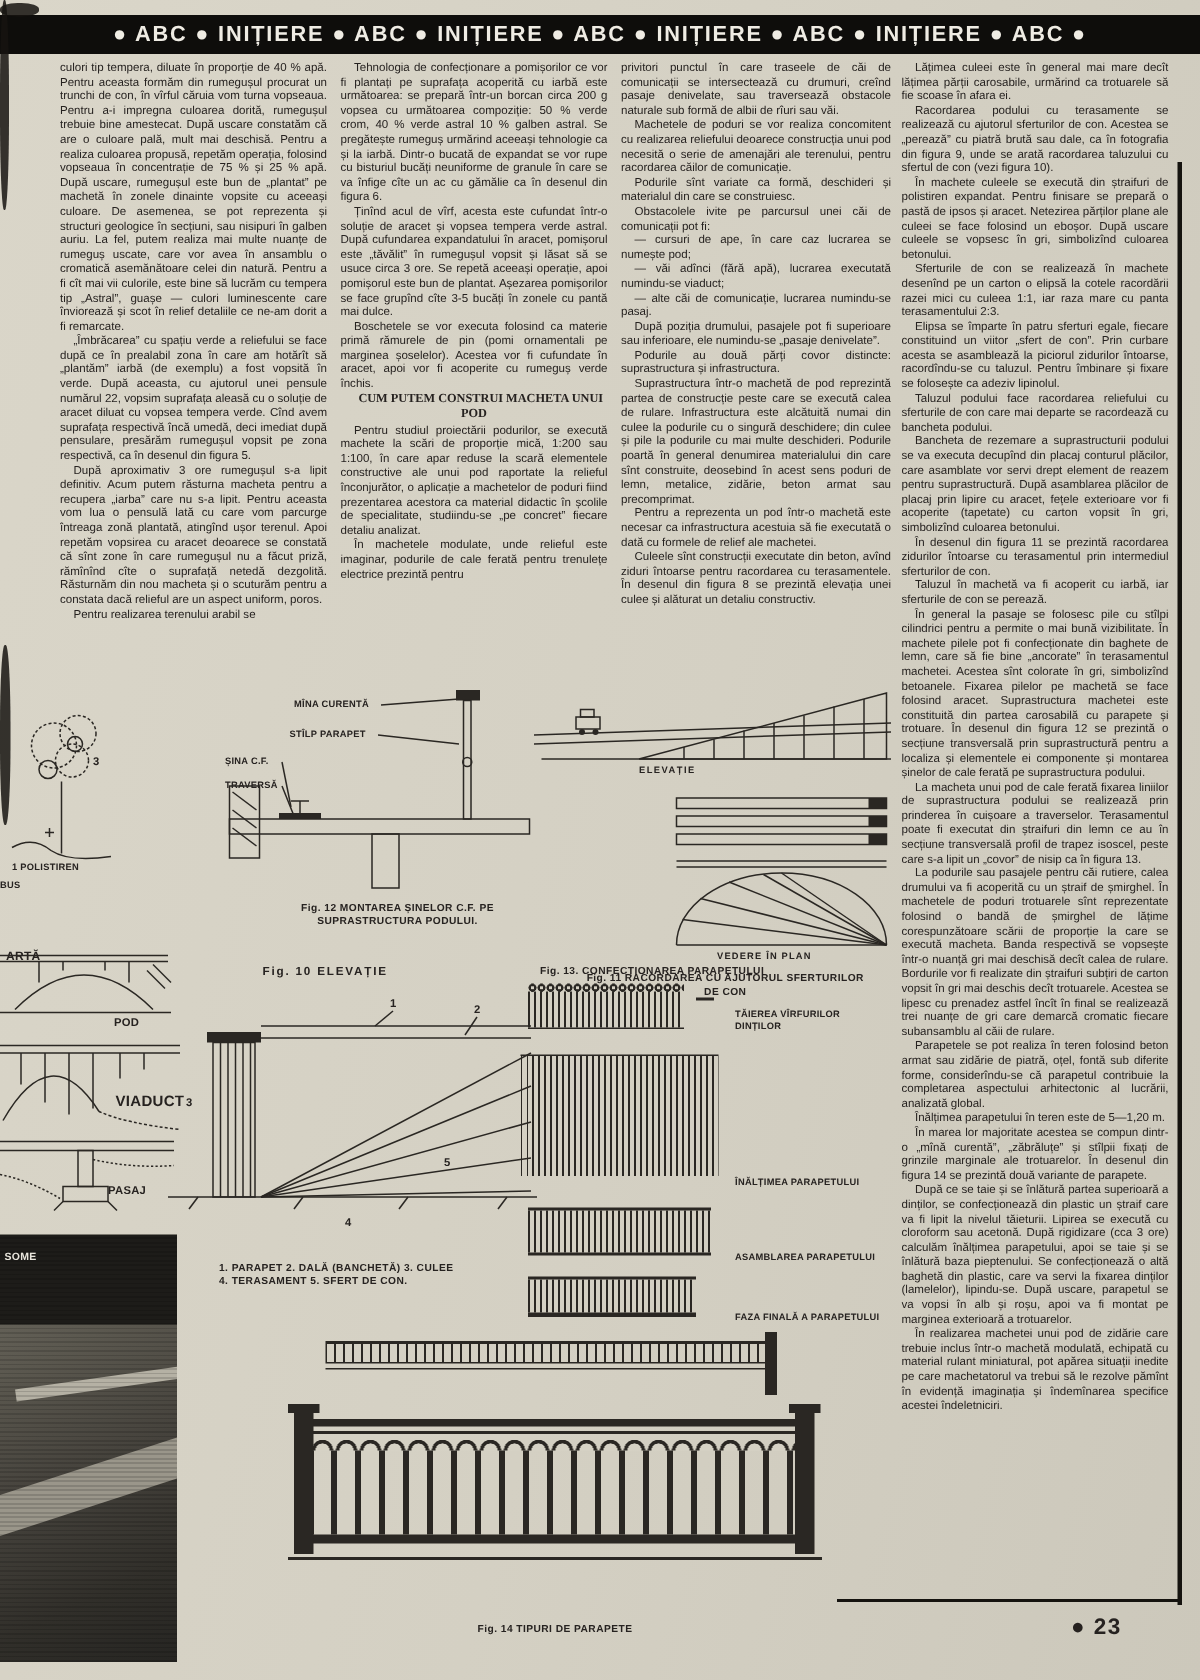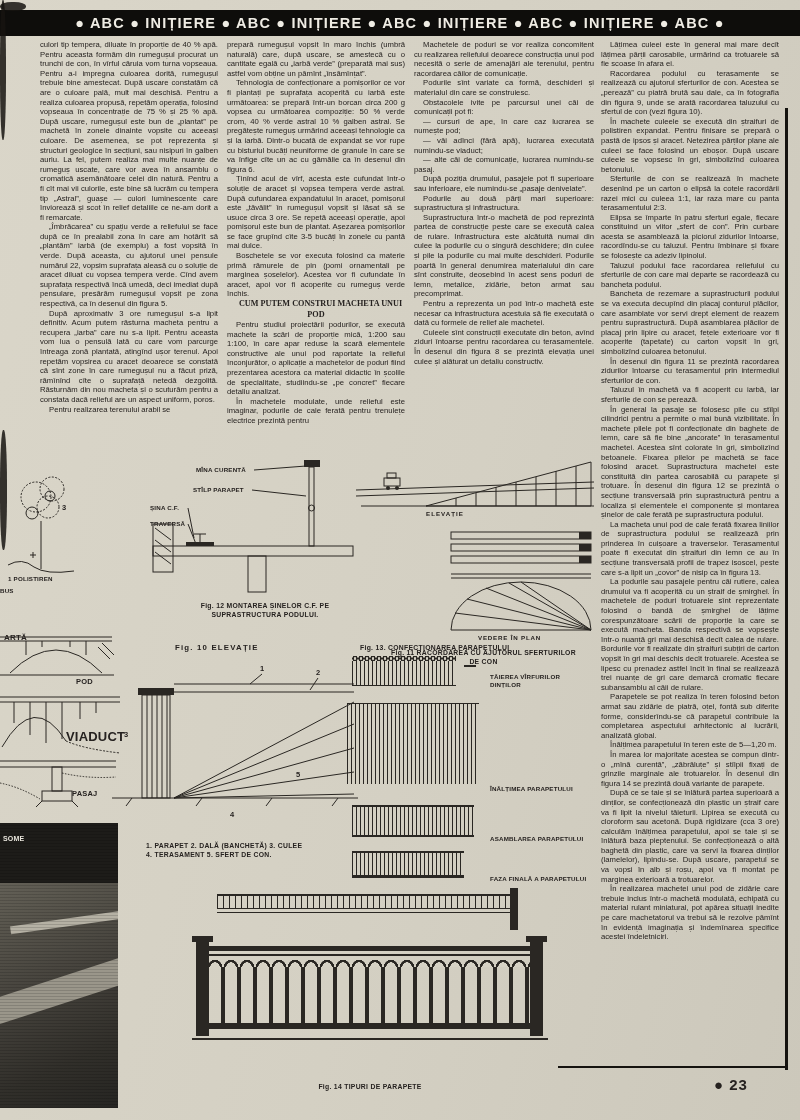--- a/index.html
+++ b/index.html
@@ -56,38 +56,38 @@
   <div class="edge" style="left:0;top:430px;width:7px;height:120px;"></div>
 
   <div class="col" style="left:40px;top:40px;width:178px;height:416px;">
     <p class="cont">culori tip tempera, diluate în proporție de 40 % apă. Pentru aceasta formăm din rumegușul procurat un trunchi de con, în vîrful căruia vom turna vopseaua. Pentru a-i impregna culoarea dorită, rumegușul trebuie bine amestecat. După uscare constatăm că are o culoare pală, mult mai deschisă. Pentru a realiza culoarea propusă, repetăm operația, folosind vopseaua în concentrație de 75 % și 25 % apă. După uscare, rumegușul este bun de „plantat” pe machetă în zonele dinainte vopsite cu aceeași culoare. De asemenea, se pot reprezenta și structuri geologice în secțiuni, sau nisipuri în galben auriu. La fel, putem realiza mai multe nuanțe de rumeguș uscate, care vor avea în ansamblu o cromatică asemănătoare celei din natură. Pentru a fi cît mai vii culorile, este bine să lucrăm cu tempera tip „Astral”, guașe — culori luminescente care înviorează și scot în relief detaliile ce ne-am dorit a fi remarcate.</p>
     <p>„Îmbrăcarea” cu spațiu verde a reliefului se face după ce în prealabil zona în care am hotărît să „plantăm” iarbă (de exemplu) a fost vopsită în verde. După aceasta, cu ajutorul unei pensule numărul 22, vopsim suprafața aleasă cu o soluție de aracet diluat cu vopsea tempera verde. Cînd avem suprafața respectivă încă umedă, deci imediat după pensulare, presărăm rumegușul vopsit pe zona respectivă, ca în desenul din figura 5.</p>
     <p>După aproximativ 3 ore rumegușul s-a lipit definitiv. Acum putem răsturna macheta pentru a recupera „iarba” care nu s-a lipit. Pentru aceasta vom lua o pensulă lată cu care vom parcurge întreaga zonă plantată, atingînd ușor terenul. Apoi repetăm vopsirea cu aracet deoarece se constată că sînt zone în care rumegușul nu a făcut priză, rămînînd cîte o suprafață netedă dezgolită. Răsturnăm din nou macheta și o scuturăm pentru a constata dacă relieful are un aspect uniform, poros.</p>
     <p>Pentru realizarea terenului arabil se</p>
   </div>
 
   <div class="col" style="left:227px;top:40px;width:178px;height:412px;">
-    <p class="cont">prepară rumegușul vopsit în maro închis (umbră naturală) care, după uscare, se amestecă cu o cantitate egală cu „iarbă verde” (preparată mai sus) astfel vom obține un pămînt „însămînțat”.</p>
     <p>Tehnologia de confecționare a pomișorilor ce vor fi plantați pe suprafața acoperită cu iarbă este următoarea: se prepară într-un borcan circa 200 g vopsea cu următoarea compoziție: 50 % verde crom, 40 % verde astral 10 % galben astral. Se pregătește rumeguș urmărind aceeași tehnologie ca și la iarbă. Dintr-o bucată de expandat se vor rupe cu bisturiul bucăți neuniforme de granule în care se va înfige cîte un ac cu gămălie ca în desenul din figura 6.</p>
     <p>Ținînd acul de vîrf, acesta este cufundat într-o soluție de aracet și vopsea tempera verde astral. După cufundarea expandatului în aracet, pomișorul este „tăvălit” în rumegușul vopsit și lăsat să se usuce circa 3 ore. Se repetă aceeași operație, apoi pomișorul este bun de plantat. Așezarea pomișorilor se face grupînd cîte 3-5 bucăți în zonele cu pantă mai dulce.</p>
     <p>Boschetele se vor executa folosind ca materie primă rămurele de pin (pomi ornamentali pe marginea șoselelor). Acestea vor fi cufundate în aracet, apoi vor fi acoperite cu rumeguș verde închis.</p>
     <p class="h2">CUM PUTEM CONSTRUI MACHETA UNUI POD</p>
     <p>Pentru studiul proiectării podurilor, se execută machete la scări de proporție mică, 1:200 sau 1:100, în care apar reduse la scară elementele constructive ale unui pod raportate la relieful înconjurător, o aplicație a machetelor de poduri fiind prezentarea acestora ca material didactic în școlile de specialitate, studiindu-se „pe concret” fiecare detaliu analizat.</p>
     <p>În machetele modulate, unde relieful este imaginar, podurile de cale ferată pentru trenulețe electrice prezintă pentru</p>
   </div>
 
   <div class="col" style="left:414px;top:40px;width:180px;height:414px;">
+    <p class="cont">privitori punctul în care traseele de căi de comunicații se intersectează cu drumuri, creînd pasaje denivelate, sau traversează obstacole naturale sub formă de albii de rîuri sau văi.</p>
     <p>Machetele de poduri se vor realiza concomitent cu realizarea reliefului deoarece construcția unui pod necesită o serie de amenajări ale terenului, pentru racordarea căilor de comunicație.</p>
     <p>Podurile sînt variate ca formă, deschideri și materialul din care se construiesc.</p>
     <p>Obstacolele ivite pe parcursul unei căi de comunicații pot fi:</p>
     <p>— cursuri de ape, în care caz lucrarea se numește pod;</p>
     <p>— văi adînci (fără apă), lucrarea executată numindu-se viaduct;</p>
     <p>— alte căi de comunicație, lucrarea numindu-se pasaj.</p>
     <p>După poziția drumului, pasajele pot fi superioare sau inferioare, ele numindu-se „pasaje denivelate”.</p>
-    <p>Podurile au două părți mari superioare: suprastructura și infrastructura.</p>
+    <p>Podurile au două părți covor distincte: suprastructura și infrastructura.</p>
     <p>Suprastructura într-o machetă de pod reprezintă partea de construcție peste care se execută calea de rulare. Infrastructura este alcătuită numai din culee la podurile cu o singură deschidere; din culee și pile la podurile cu mai multe deschideri. Podurile poartă în general denumirea materialului din care sînt construite, deosebind în acest sens poduri de lemn, metalice, zidărie, beton armat sau precomprimat.</p>
     <p>Pentru a reprezenta un pod într-o machetă este necesar ca infrastructura acestuia să fie executată o dată cu formele de relief ale machetei.</p>
     <p>Culeele sînt construcții executate din beton, avînd ziduri întoarse pentru racordarea cu terasamentele. În desenul din figura 8 se prezintă elevația unei culee și alăturat un detaliu constructiv.</p>
   </div>
 
   <div class="col" style="left:601px;top:40px;width:178px;height:998px;">
     <p>Lățimea culeei este în general mai mare decît lățimea părții carosabile, urmărind ca trotuarele să fie scoase în afara ei.</p>
     <p>Racordarea podului cu terasamente se realizează cu ajutorul sferturilor de con. Acestea se „perează” cu piatră brută sau dale, ca în fotografia din figura 9, unde se arată racordarea taluzului cu sfertul de con (vezi figura 10).</p>
     <p>În machete culeele se execută din ștraifuri de polistiren expandat. Pentru finisare se prepară o pastă de ipsos și aracet. Netezirea părților plane ale culeei se face folosind un eboșor. După uscare culeele se vopsesc în gri, simbolizînd culoarea betonului.</p>
     <p>Sferturile de con se realizează în machete desenînd pe un carton o elipsă la cotele racordării razei mici cu culeea 1:1, iar raza mare cu panta terasamentului 2:3.</p>
@@ -278,21 +278,21 @@
       <line class="stk" x1="0" y1="13" x2="120" y2="13"></line>
       <line class="stk" x1="14" y1="13" x2="14" y2="34"></line>
       <line class="stk" x1="30" y1="13" x2="30" y2="46"></line>
       <line class="stk" x1="46" y1="13" x2="46" y2="54"></line>
       <line class="stk" x1="62" y1="13" x2="62" y2="50"></line>
       <path class="stk" d="M2,58 Q34,2 66,52"></path>
       <path class="stk" d="M66,52 q18,8 54,12" stroke-dasharray="2,1.5"></path>
       <line class="stk" x1="80" y1="13" x2="80" y2="30"></line>
       <line class="stk" x1="96" y1="13" x2="96" y2="24"></line>
     </svg>
-    <span class="lab" style="left:66px;top:274px;font-size:13px;">VIADUCT</span>
+    <span class="lab" style="left:77px;top:274px;font-size:10px;">VIADUCT</span>
 
     <svg style="left:0;top:298px;" width="118" height="56">
       <line class="stk" x1="0" y1="8" x2="116" y2="8" stroke-width="2"></line>
       <line class="stk" x1="0" y1="14" x2="116" y2="14"></line>
       <rect class="stk" x="52" y="14" width="10" height="24"></rect>
       <rect class="stk" x="42" y="38" width="30" height="10"></rect>
       <line class="stk" x1="42" y1="48" x2="36" y2="54"></line>
       <line class="stk" x1="72" y1="48" x2="78" y2="54"></line>
       <path class="stk" d="M62,20 q26,6 54,4" stroke-dasharray="1.5,1.5"></path>
       <path class="stk" d="M0,30 q20,4 40,16" stroke-dasharray="1.5,1.5"></path>

